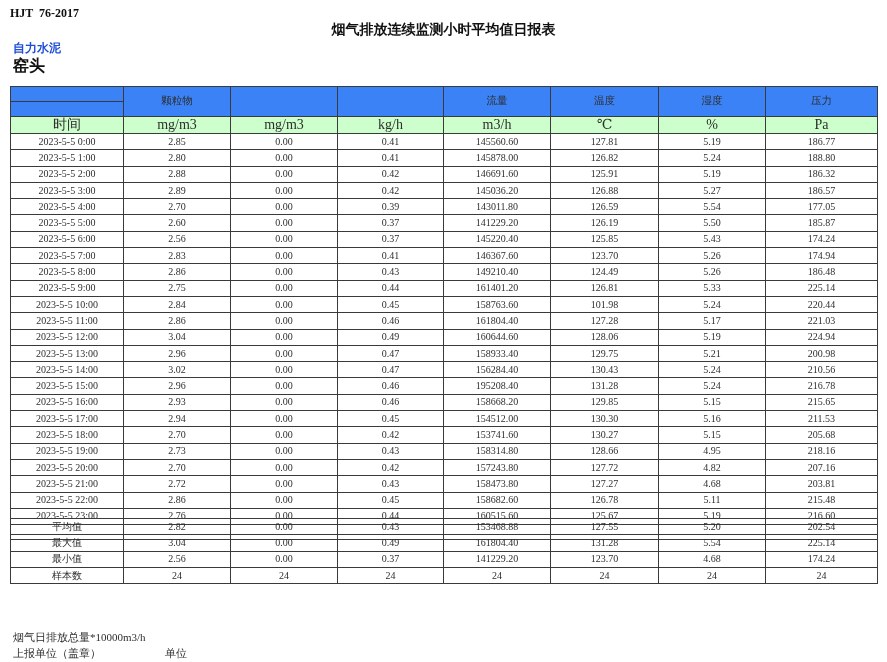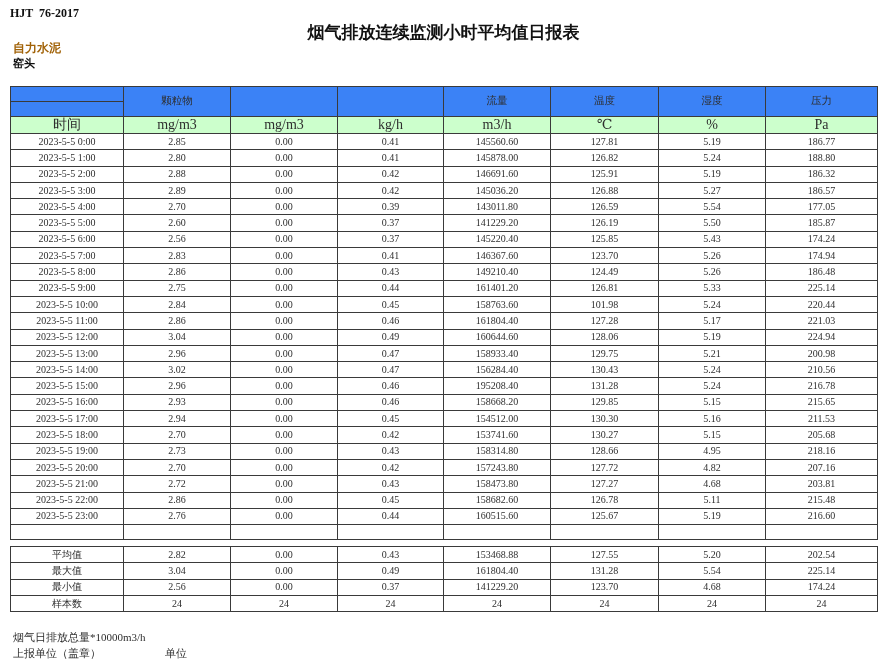--- a/index.html
+++ b/index.html
@@ -1,27 +1,27 @@
 <!DOCTYPE html>
 <html><head>
 <meta charset="utf-8">
 <style>
   html,body{margin:0;padding:0;background:#fff;}
   .page{
     position:relative;width:887px;height:662px;background:#ffffff;overflow:hidden;
     font-family:"Liberation Serif","DejaVu Serif",serif;color:#2e2e2e;
   }
   .std{position:absolute;left:10px;top:6px;font-weight:bold;font-size:12px;white-space:pre;color:#111;}
-  .title{position:absolute;left:0;top:21px;width:100%;text-align:center;font-weight:bold;font-size:17px;color:#111;}
-  .company{position:absolute;left:13px;top:40px;font-weight:bold;font-size:12px;color:#a16207;}
-  .location{position:absolute;left:13px;top:56px;font-weight:bold;font-size:11px;color:#111;}
+  .title{position:absolute;left:0;top:21px;width:100%;text-align:center;font-weight:bold;font-size:14px;color:#111;}
+  .company{position:absolute;left:13px;top:40px;font-weight:bold;font-size:12px;color:#1d4ed8;}
+  .location{position:absolute;left:13px;top:56px;font-weight:bold;font-size:16px;color:#111;}
   .date{position:absolute;right:21px;top:66px;font-size:11px;margin-top:40px;}
   table{border-collapse:collapse;table-layout:fixed;position:absolute;left:10px;}
   table.main{top:86px;width:867px;}
-  table.summary{top:546px;width:867px;border-radius:19px;}
+  table.summary{top:518px;width:867px;border-radius:19px;}
   td{border:1px solid #3a3a3a;text-align:center;vertical-align:middle;
      font-size:10px;line-height:1;padding:0;overflow:hidden;white-space:nowrap;}
   .c1{width:113px;}.c2{width:107px;}.c3{width:107px;}.c4{width:106px;}
   .c5{width:107px;}.c6{width:108px;}.c7{width:107px;}.c8{width:112px;}
   tr.h1 td, tr.h2 td{height:14px;font-size:10.5px;background:#3b82f6;}
   tr.units td{height:16px;background:#ccffcc;font-size:14px;}
   tbody.rows td{height:15.3px;}
   tr.empty-row td{height:14px;}
   .note{position:absolute;left:13px;top:630px;font-size:11px;}
   .footrow{position:absolute;left:0;top:646px;font-size:11px;}

